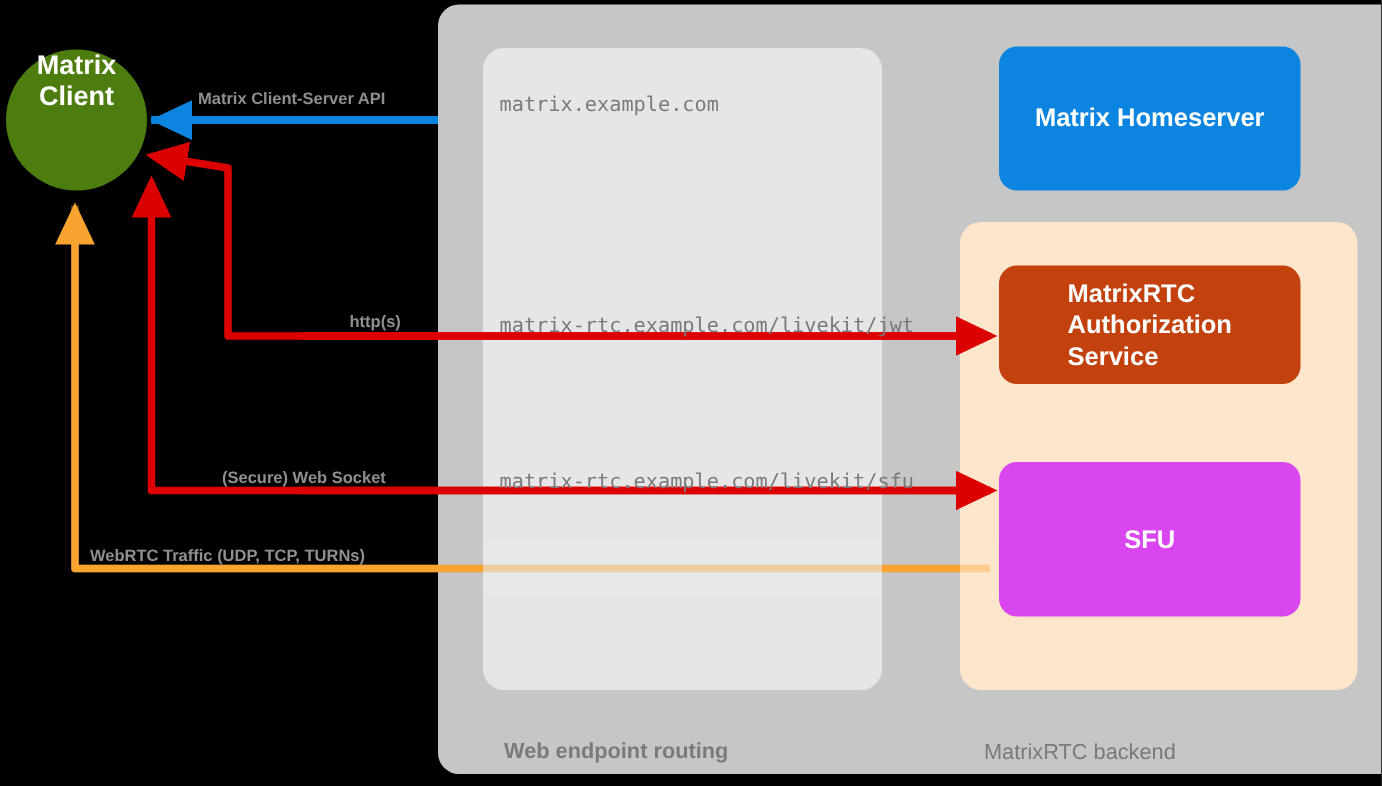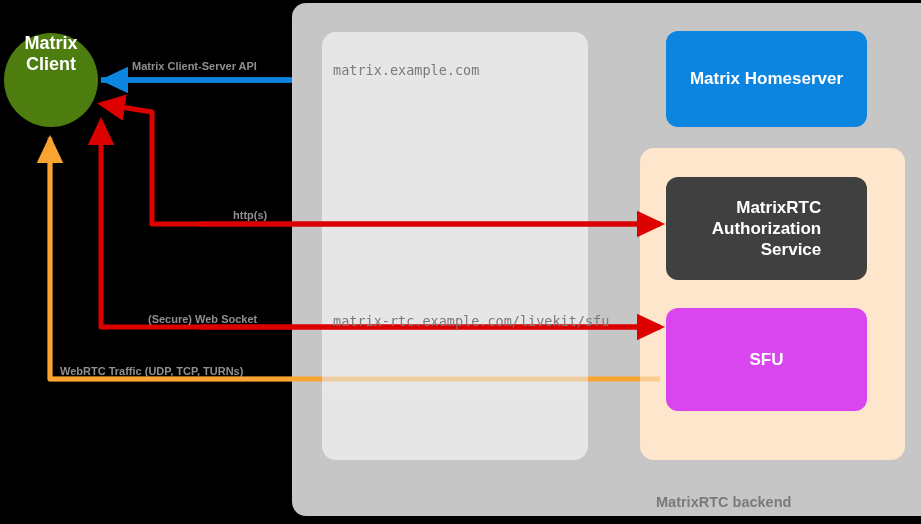--- a/index.html
+++ b/index.html
@@ -89,48 +89,48 @@
     background: #fde6cc;
     border-radius: 14px;
     z-index: 2;
   }
   .backend-label {
     position: absolute;
     left: 656px;
     bottom: 14px;
     color: #7a7a7a;
     font-size: 14.5px;
-    font-weight: bold;
+    font-weight: normal;
     white-space: nowrap;
     z-index: 6;
   }
 
   
   .node {
     position: absolute;
     display: flex;
     align-items: center;
     justify-content: center;
-    text-align: right;
+    text-align: left;
     color: #ffffff;
     font-weight: bold;
     border-radius: 12px;
     z-index: 5;
     line-height: 1.25;
   }
   .node-homeserver {
     left: 666px; top: 31px;
     width: 201px; height: 96px;
     background: #0c85e0;
     font-size: 17px;
   }
   .node-auth {
     left: 666px; top: 177px;
-    width: 201px; height: 103px;
-    background: #404040;
+    width: 201px; height: 79px;
+    background: #c2410c;
     font-size: 17px;
   }
   .node-sfu {
     left: 666px; top: 308px;
     width: 201px; height: 103px;
     background: #d946ef;
     font-size: 17px;
   }
 
   
@@ -227,22 +227,24 @@
 
     <path d="M 660,224 L 152,224 L 152,112 L 102,104" fill="none" stroke="#dd0000" stroke-width="5" stroke-linejoin="round" marker-end="url(#ah-red2)"></path>
 
     <path d="M 200,224 L 660,224" fill="none" stroke="#dd0000" stroke-width="5" marker-end="url(#ah-red2)"></path>
 
     <path d="M 660,327 L 101,327 L 101,122" fill="none" stroke="#dd0000" stroke-width="5" stroke-linejoin="round" marker-end="url(#ah-red2)"></path>
     <path d="M 200,327 L 660,327" fill="none" stroke="#dd0000" stroke-width="5" marker-end="url(#ah-red2)"></path>
   </svg>
 
   <div class="endpoint ep-hs">matrix.example.com</div>
+  <div class="endpoint ep-jwt">matrix-rtc.example.com/livekit/jwt</div>
   <div class="endpoint ep-sfu">matrix-rtc.example.com/livekit/sfu</div>
 
+  <div class="routing-label">Web endpoint routing</div>
 
   <div class="backend-label">MatrixRTC backend</div>
 
   <div class="node node-homeserver">
     <span>Matrix Homeserver</span>
   </div>
 
   <div class="node node-auth">
     <span>
       <span>MatrixRTC</span><br>

